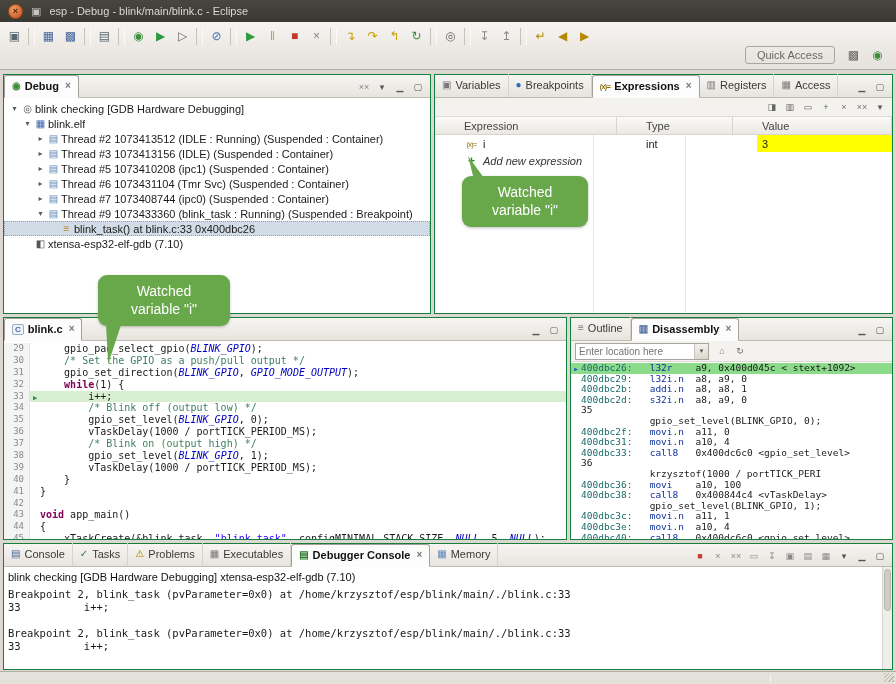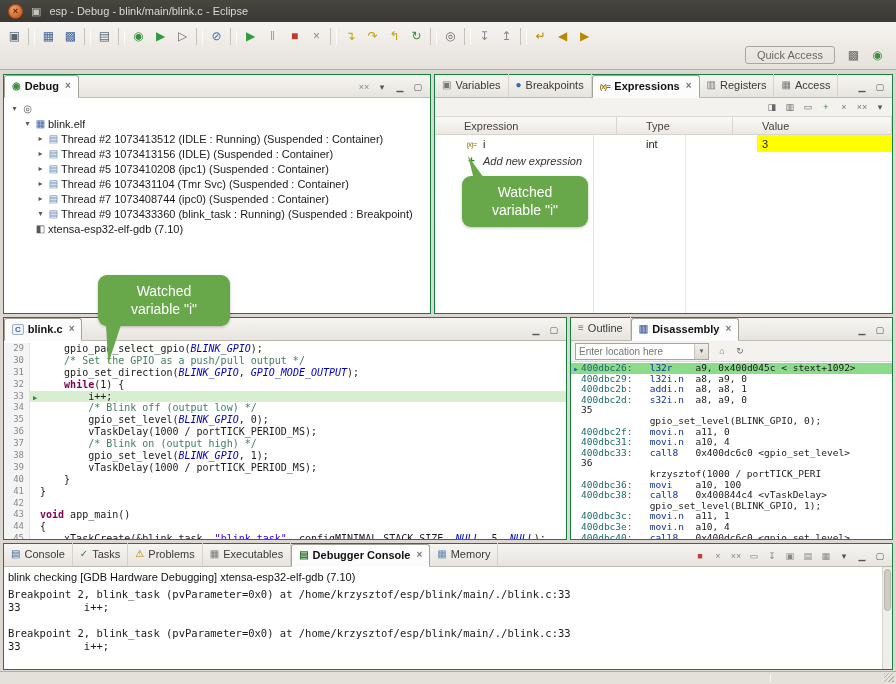--- a/index.html
+++ b/index.html
@@ -304,20 +304,21 @@
             <span style="color: rgb(85, 85, 85);">▢</span>
           </span>
         </div>
     </div>
     <div class="pbody">
 
         <div class="trow">
           <span class="tind" style="width: 2px;"></span>
           <span class="tarrow">▾</span>
           <span class="tic ic-debug-target"></span>
+          <span class="tlabel">blink checking [GDB Hardware Debugging]</span>
         </div>
 
         <div class="trow">
           <span class="tind" style="width: 15px;"></span>
           <span class="tarrow">▾</span>
           <span class="tic ic-program"></span>
           <span class="tlabel">blink.elf</span>
         </div>
 
         <div class="trow">
@@ -355,20 +356,26 @@
           <span class="tlabel">Thread #7 1073408744 (ipc0) (Suspended : Container)</span>
         </div>
 
         <div class="trow">
           <span class="tind" style="width: 28px;"></span>
           <span class="tarrow">▾</span>
           <span class="tic ic-thread"></span>
           <span class="tlabel">Thread #9 1073433360 (blink_task : Running) (Suspended : Breakpoint)</span>
         </div>
 
+        <div class="trow selected">
+          <span class="tind" style="width: 41px;"></span>
+          <span class="tarrow"></span>
+          <span class="tic ic-stack-frame"></span>
+          <span class="tlabel">blink_task() at blink.c:33 0x400dbc26</span>
+        </div>
 
         <div class="trow">
           <span class="tind" style="width: 15px;"></span>
           <span class="tarrow"></span>
           <span class="tic ic-gdb"></span>
           <span class="tlabel">xtensa-esp32-elf-gdb (7.10)</span>
         </div>
       </div>
   </section>
 

